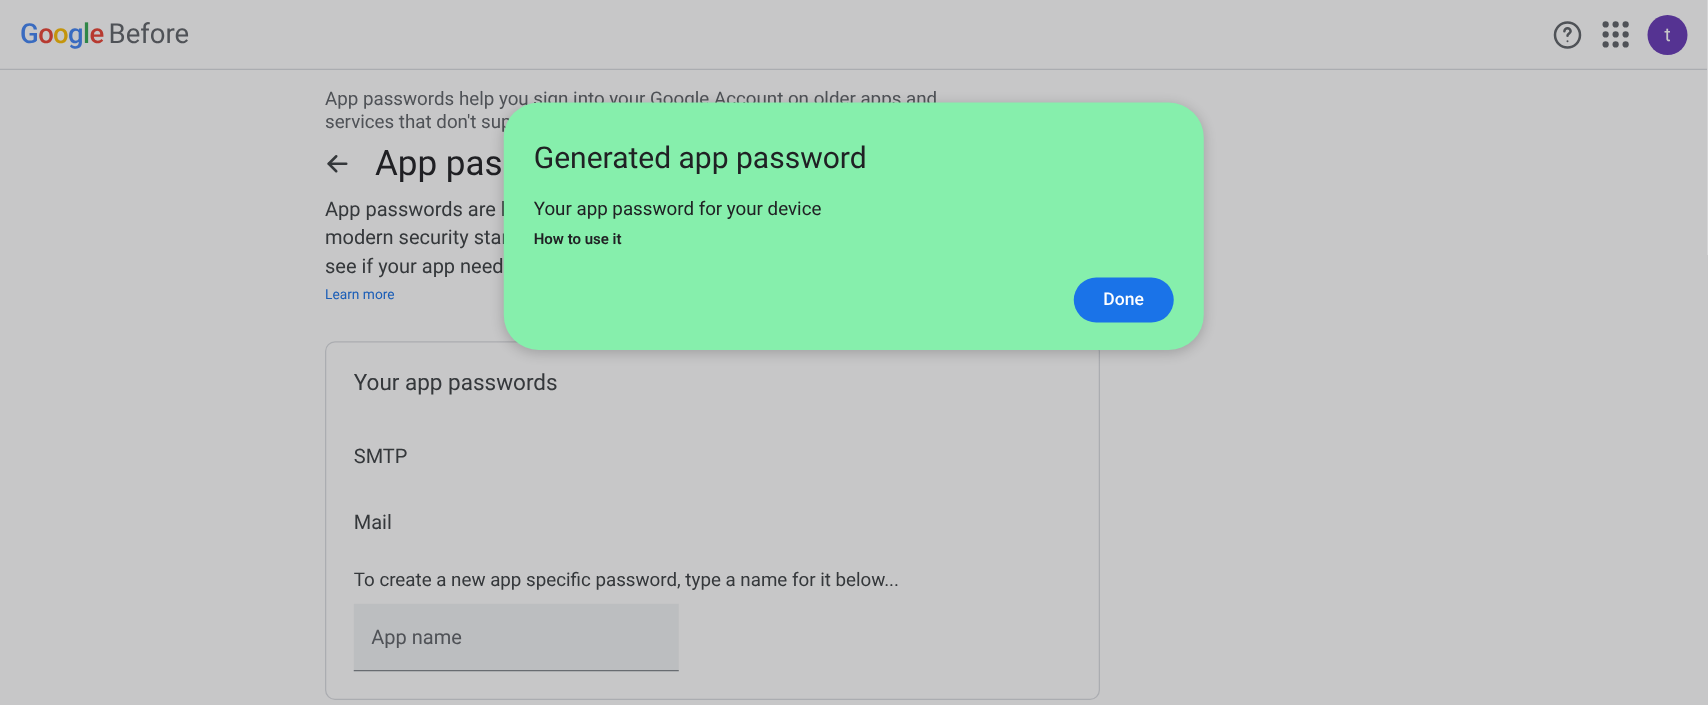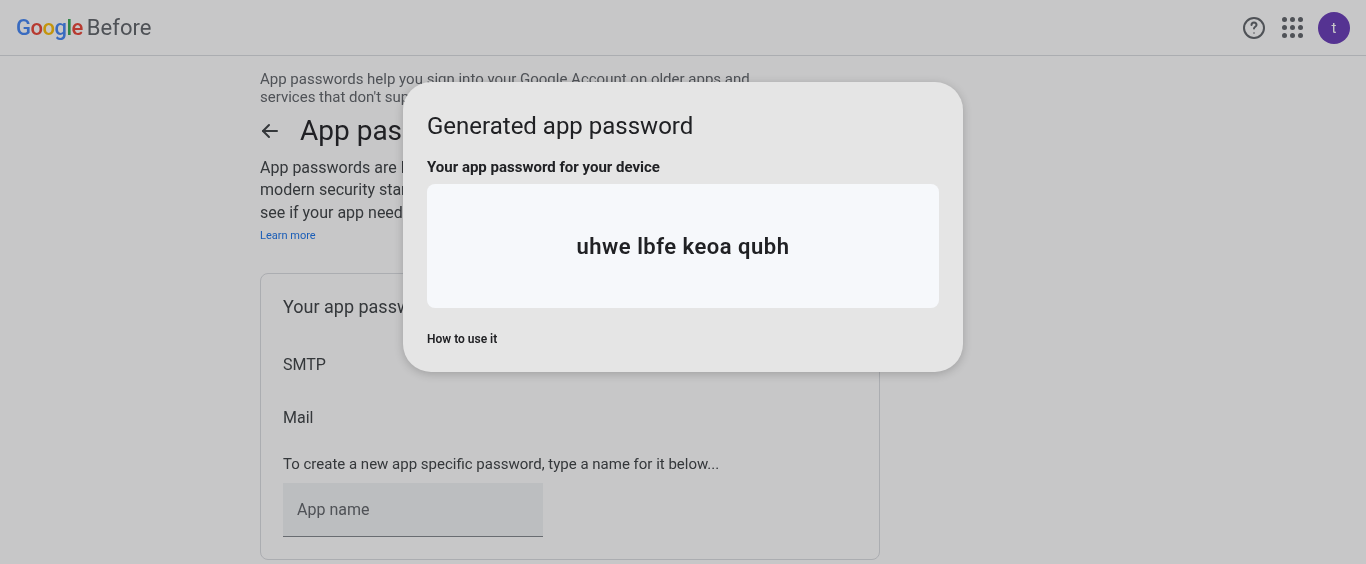--- a/index.html
+++ b/index.html
@@ -170,36 +170,36 @@
       left: 0;
       width: 100%;
       height: 100%;
       background: rgba(32,33,36,0.25);
       display: flex;
       align-items: flex-start;
       justify-content: center;
       z-index: 100;
     }
     .modal {
-      background: #e5e5e5;
+      background: #86efac;
       border-radius: 28px;
       width: 560px;
       margin-top: 82px;
       padding: 30px 24px 22px 24px;
       box-shadow: 0 2px 10px rgba(0,0,0,0.2);
     }
     .modal-title {
       font-size: 24px;
       color: #202124;
       font-weight: 400;
       margin-bottom: 18px;
     }
     .modal-subtitle {
       font-size: 15px;
-      font-weight: 700;
+      font-weight: 400;
       color: #202124;
       margin-bottom: 8px;
     }
     .password-box {
       background: #f6f8fb;
       border-radius: 8px;
       height: 124px;
       display: flex;
       align-items: center;
       justify-content: center;
@@ -294,18 +294,18 @@
     <div class="app-item">Mail</div>
     <div class="create-label">To create a new app specific password, type a name for it below...</div>
     <input class="app-input" type="text" placeholder="App name" style="">
   </div>
 </div>
 
 <div class="overlay">
   <div class="modal">
     <h2 class="modal-title">Generated app password</h2>
     <div class="modal-subtitle">Your app password for your device</div>
-    <div class="password-box">
-      <div class="password-text">uhwe lbfe keoa qubh</div>
-    </div>
     <div class="howto-title">How to use it</div>
+    <div class="modal-actions">
+      <button class="done-btn">Done</button>
+    </div>
   </div>
 </div>
 
 </body></html>

